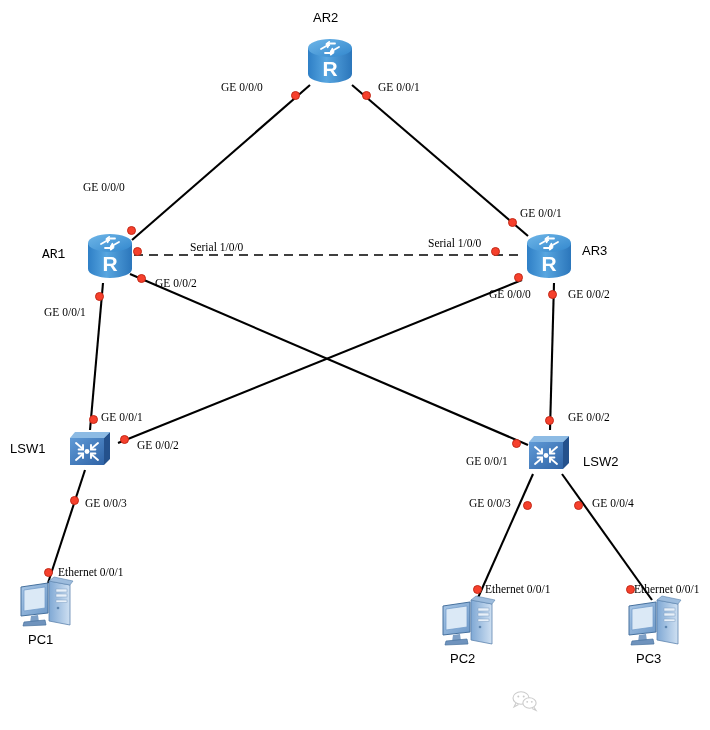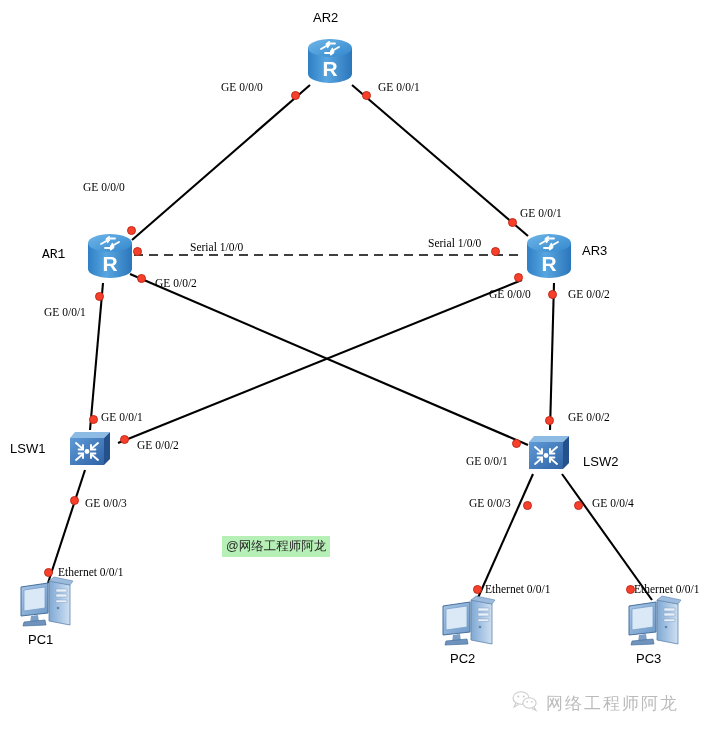--- a/index.html
+++ b/index.html
@@ -336,31 +336,29 @@
       <div class="iface-label" style="left: 85px; top: 497px;">GE 0/0/3</div>
       <div class="iface-label" style="left: 568px; top: 411px;">GE 0/0/2</div>
       <div class="iface-label" style="left: 466px; top: 455px;">GE 0/0/1</div>
       <div class="iface-label" style="left: 469px; top: 497px;">GE 0/0/3</div>
       <div class="iface-label" style="left: 592px; top: 497px;">GE 0/0/4</div>
       <div class="iface-label" style="left: 58px; top: 566px;">Ethernet 0/0/1</div>
       <div class="iface-label" style="left: 485px; top: 583px;">Ethernet 0/0/1</div>
       <div class="iface-label" style="left: 634px; top: 583px;">Ethernet 0/0/1</div>
     </div>
 
-  <div class="watermark" style="left: 222px; top: 536px; background: rgb(182, 240, 182);">@网络工程师阿龙</div>
 
   <div class="brandbar" style="left: 512px; top: 690px;">
     <span>
       <svg width="26" height="22" viewBox="0 0 26 22" xmlns="http://www.w3.org/2000/svg">
         <ellipse cx="9" cy="8" rx="8" ry="6.2" fill="none" stroke="#8d8d8d" stroke-width="1.1"></ellipse>
         <path d="M4 13 L2 17 L6.5 14.6" fill="none" stroke="#8d8d8d" stroke-width="1.1"></path>
         <circle cx="6.3" cy="6.4" r="1" fill="#8d8d8d"></circle>
         <circle cx="11.7" cy="6.4" r="1" fill="#8d8d8d"></circle>
         <ellipse cx="17.5" cy="13" rx="6.6" ry="5.2" fill="#ffffff" stroke="#8d8d8d" stroke-width="1.1"></ellipse>
         <path d="M22 17.2 L24 20.4 L20.2 18.4" fill="none" stroke="#8d8d8d" stroke-width="1.1"></path>
         <circle cx="15.2" cy="11.8" r="0.9" fill="#8d8d8d"></circle>
         <circle cx="19.8" cy="11.8" r="0.9" fill="#8d8d8d"></circle>
       </svg>
     </span>
-    <span class="brandbar-text">网络工程师阿龙</span>
   </div>
 
 </div>
 
 </body></html>

